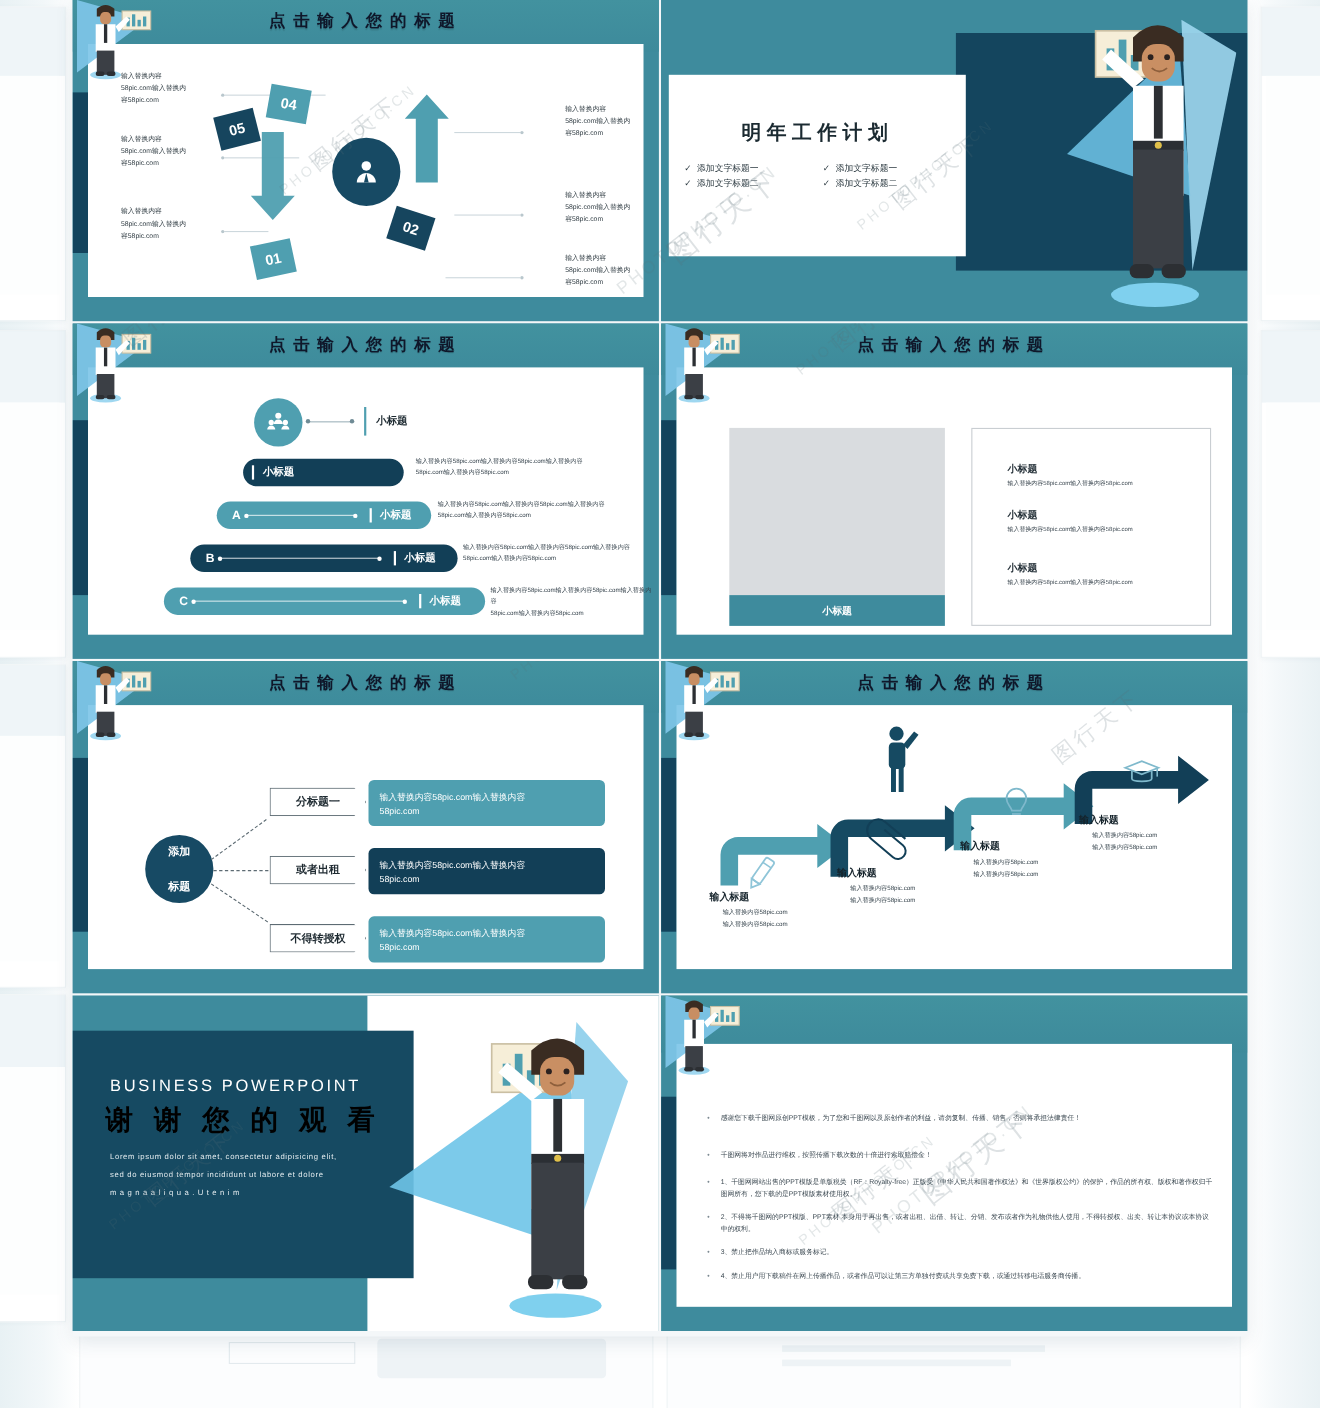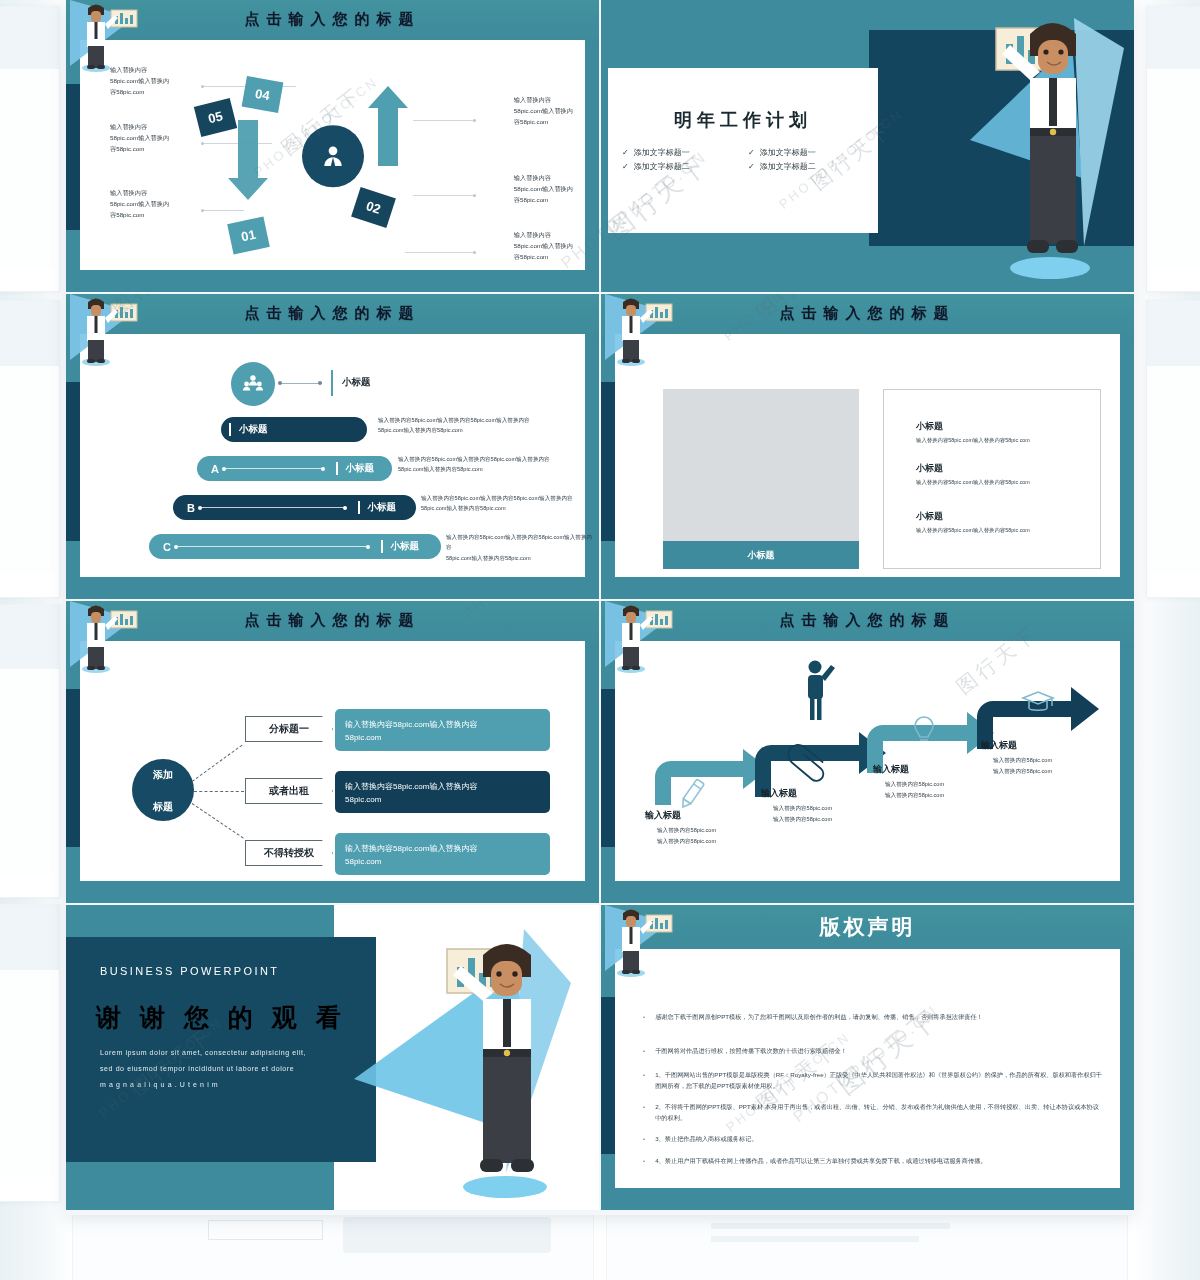--- a/index.html
+++ b/index.html
@@ -157,21 +157,21 @@
   }
   .conn{ position:absolute; border-top:1.2px dashed #5d6b73; transform-origin:left center;}
 
   
   .step-h{position:absolute;font-size:9px;font-weight:bold;color:#15232b;}
   .step-p{position:absolute;font-size:5.6px;color:#33414a;line-height:1.9;}
 
   
   .s7-left{position:absolute;left:0;top:0;width:268px;height:100%;background:#3e8b9d;}
   .s7-panel{position:absolute;left:0;top:32px;width:310px;height:225px;background:#164a62;}
-  .s7-en{position:absolute;left:34px;top:60px;color:#fff;font-size:11px;letter-spacing:2.4px;}
+  .s7-en{position:absolute;left:34px;top:74px;color:#fff;font-size:15px;letter-spacing:2.4px;}
   .s7-cn{position:absolute;left:30px;top:96px;color:#000000;font-size:25px;font-weight:bold;letter-spacing:6px;}
   .s7-lorem{position:absolute;left:34px;top:140px;width:232px;color:#e6eef1;font-size:7px;line-height:2.25;letter-spacing:.6px;text-align:justify;}
 
   
   .cp-title{position:absolute;top:8px;width:100%;text-align:center;color:#fff;font-size:21px;font-weight:bold;letter-spacing:3px;}
   .cp-lead{position:absolute;top:34px;width:100%;text-align:center;font-size:9.5px;font-weight:bold;color:#14212a;}
   .cp-item{position:absolute;font-size:6.2px;line-height:1.8;color:#3b4851;display:flex;gap:10px;}
   .cp-item .bul{color:#7d8a92;}
 </style>
 </head>
@@ -677,21 +677,20 @@
             <rect x="41" y="228" width="23" height="13" rx="6" fill="#2c2f33"></rect>
             <rect x="72" y="228" width="23" height="13" rx="6" fill="#2c2f33"></rect>
           </svg>
         </div>
         <div class="wm wm-big" style="left:60px;top:176px;transform:rotate(-38deg);">图行天下</div>
         <div class="wm" style="left:30px;top:204px;transform:rotate(-38deg);">PHOTOPHOTO.CN</div>
       </div>
 
       <div class="slide">
         <div class="s-head-band" style="height:52px;"></div>
-        <div class="cp-title">版权声明</div>
         <div class="side-navy" style="top:92px;bottom:56px;"></div>
         <div class="s-body" style="top:44px;">
           <div class="cp-item" style="left:28px;top:62px;width:460px;">
               <span class="bul">•</span>
               <span>感谢您下载千图网原创PPT模板，为了您和千图网以及原创作者的利益，请勿复制、传播、销售，否则将承担法律责任！</span>
             </div>
           <div class="cp-item" style="left:28px;top:96px;width:460px;">
               <span class="bul">•</span>
               <span>千图网将对作品进行维权，按照传播下载次数的十倍进行索取赔偿金！</span>
             </div>

